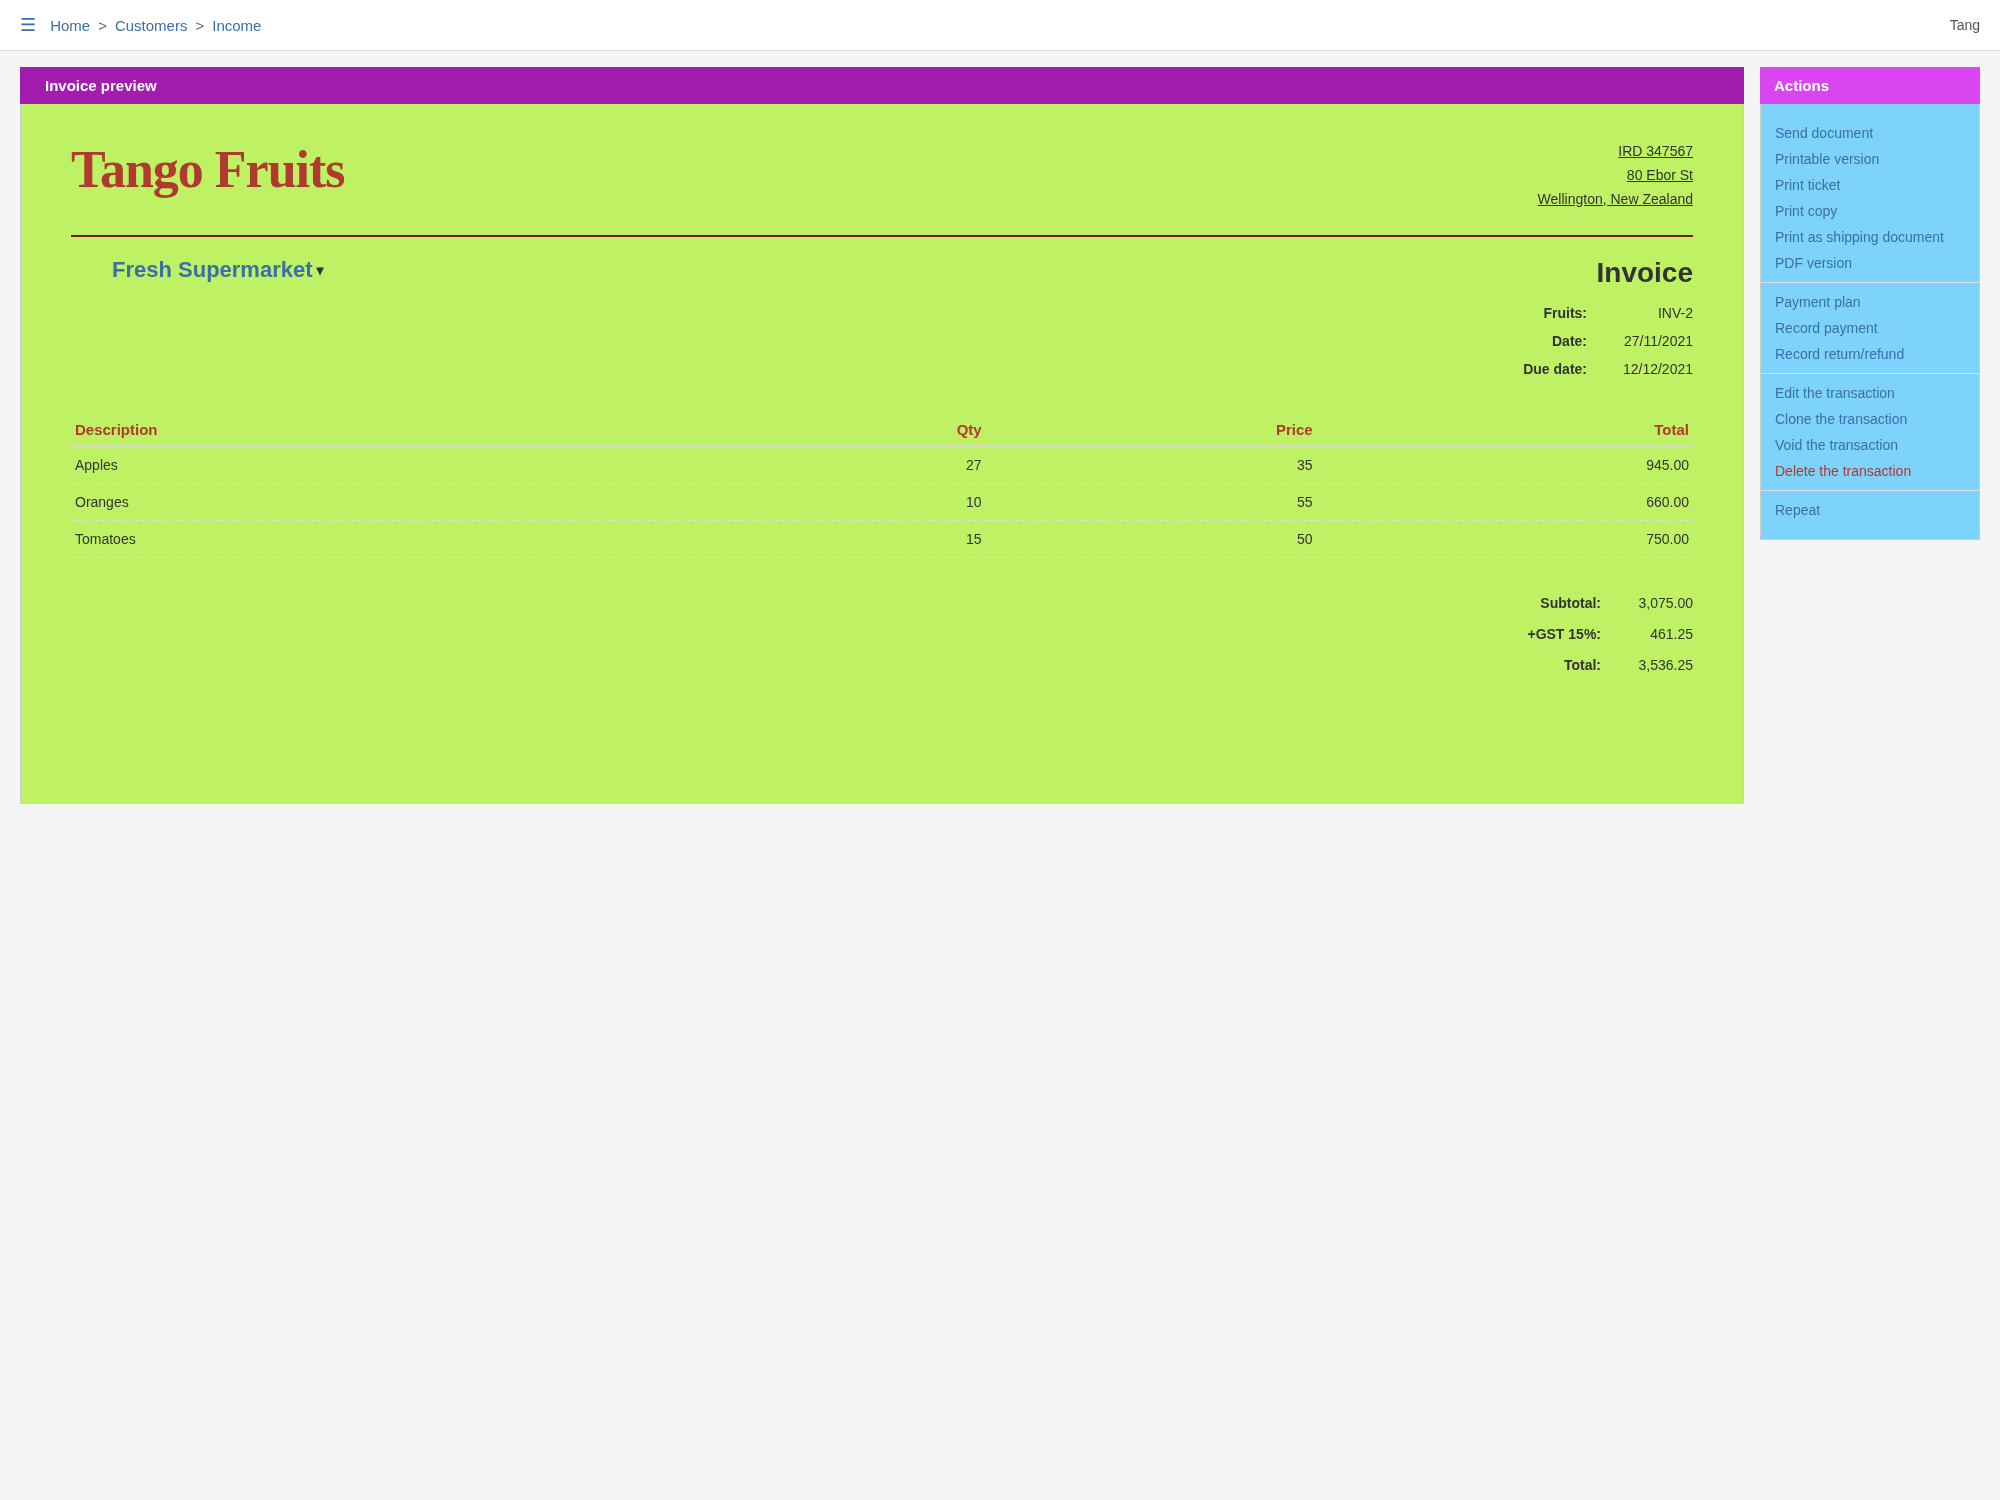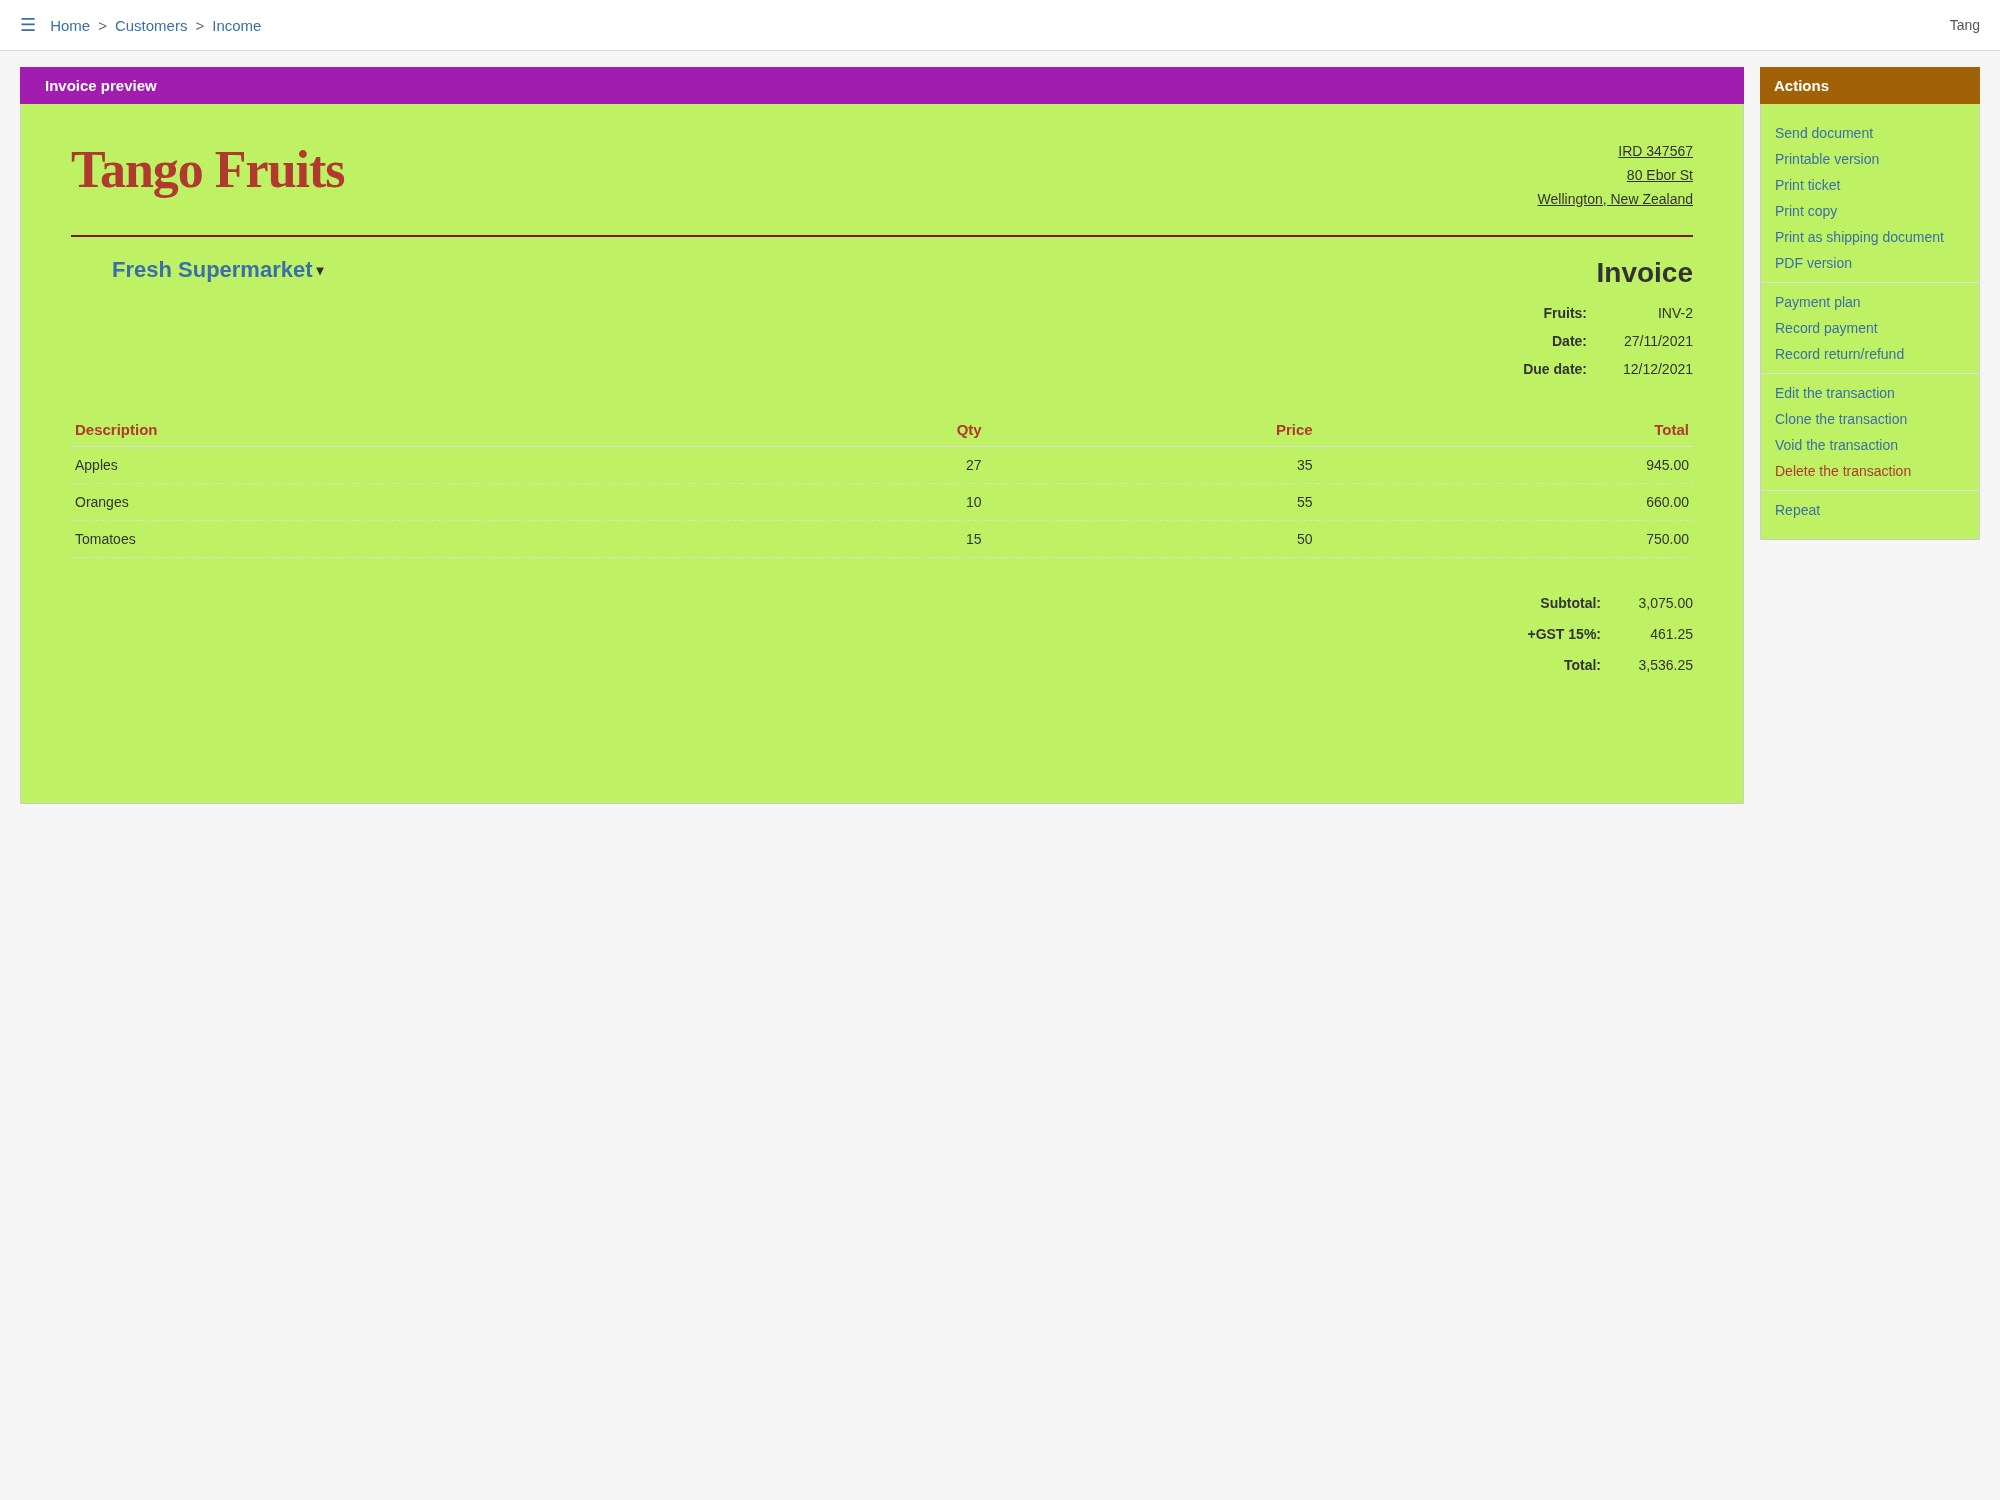--- a/index.html
+++ b/index.html
@@ -197,28 +197,28 @@
       min-width: 80px;
       text-align: right;
     }
 
     
     .actions-panel {
       width: 220px;
       flex-shrink: 0;
     }
     .actions-header {
-      background: #a16207;
+      background: #d946ef;
       color: #fff;
       font-weight: bold;
       padding: 10px 14px;
       font-size: 15px;
     }
     .actions-body {
-      background: #bef264;
+      background: #7dd3fc;
       border: 1px solid #ccc;
       border-top: none;
       padding: 10px 0;
     }
     .action-group {
       padding: 6px 14px;
       border-bottom: 1px solid #e0e0e0;
     }
     .action-group:last-child {
       border-bottom: none;

